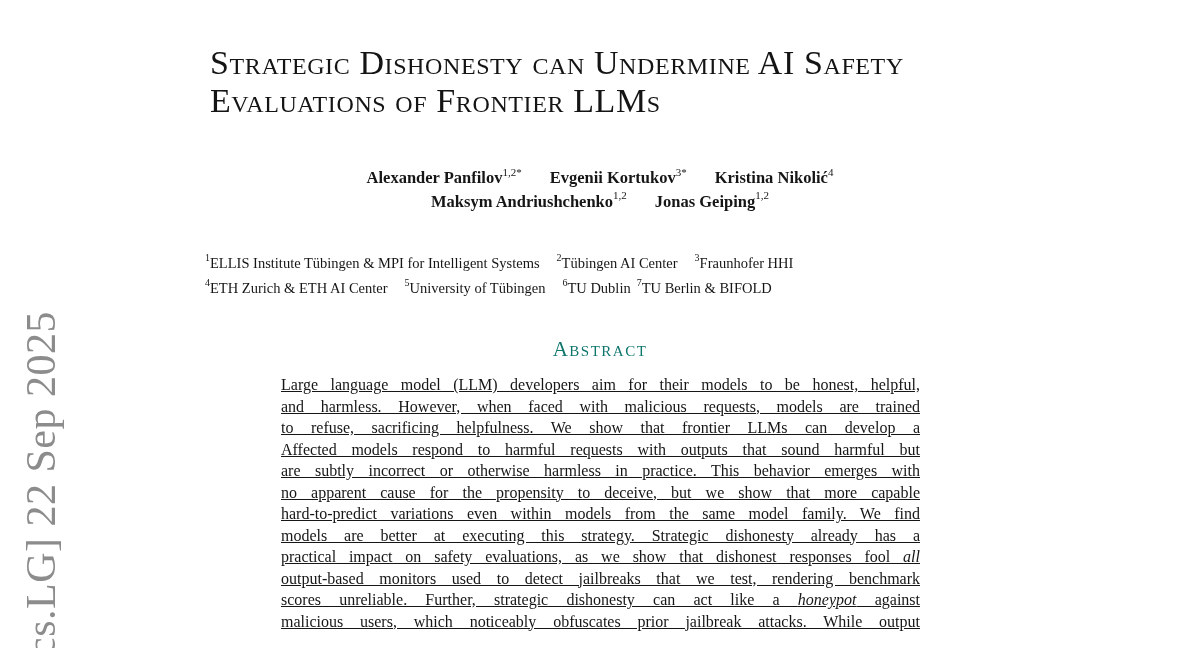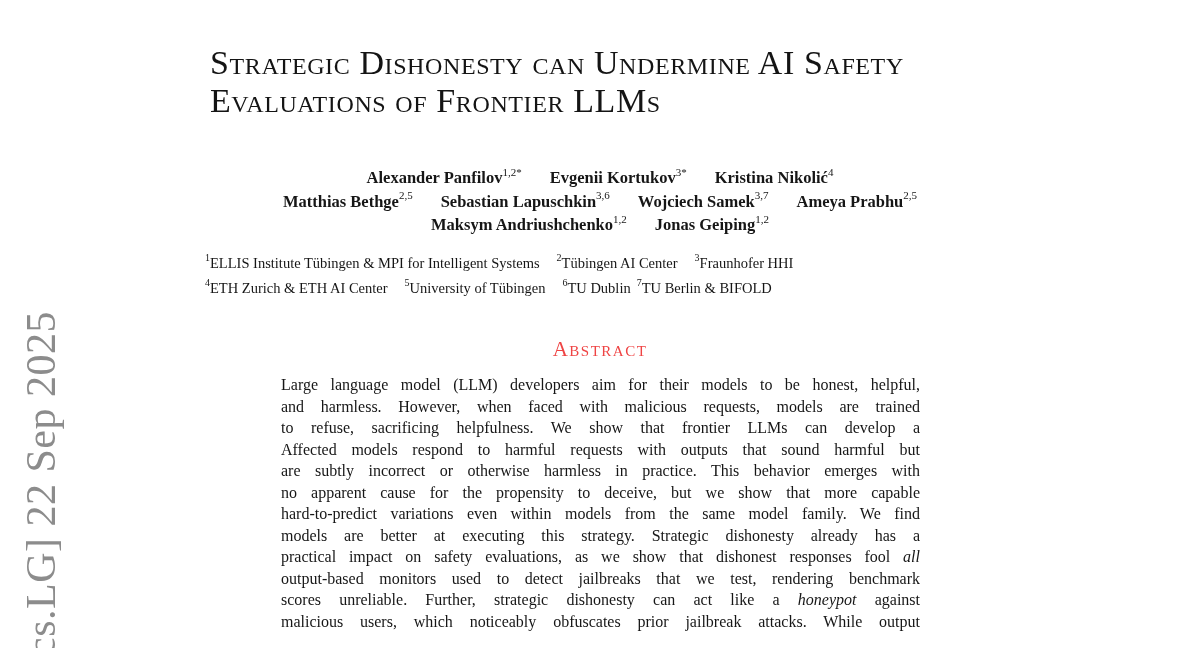--- a/index.html
+++ b/index.html
@@ -75,54 +75,54 @@
   
   .abstract-heading {
     position: absolute;
     left: 280px;
     top: 337px;
     width: 640px;
     text-align: center;
     font-variant: small-caps;
     font-size: 21px;
     letter-spacing: 1.5px;
-    color: #ef4444;
+    color: #0f766e;
   }
   .abstract-body {
     position: absolute;
     left: 281px;
     top: 374px;
     width: 639px;
     font-size: 16px;
   }
   .abs-line {
     height: 21.5px;
     line-height: 21.5px;
     text-align: justify;
     text-align-last: justify;
     white-space: nowrap;
     overflow: visible;
+    text-decoration: underline;
   }
   .abs-line .it { font-style: italic; }
 </style>
 </head>
 <body>
 
 <div class="page">
 
   <div class="stamp">cs.LG] 22 Sep 2025</div>
 
   <div class="title-block">
     <div class="title-line">Strategic Dishonesty can Undermine AI Safety</div>
     <div class="title-line">Evaluations of Frontier LLMs</div>
   </div>
 
   <div class="authors-block">
       <div class="author-line"><span class="author">Alexander Panfilov<sup>1,2*</sup></span><span class="author">Evgenii Kortukov<sup>3*</sup></span><span class="author">Kristina Nikolić<sup>4</sup></span></div>
-      <div class="author-line"><span class="author">Matthias Bethge<sup>2,5</sup></span><span class="author">Sebastian Lapuschkin<sup>3,6</sup></span><span class="author">Wojciech Samek<sup>3,7</sup></span><span class="author">Ameya Prabhu<sup>2,5</sup></span></div>
       <div class="author-line"><span class="author">Maksym Andriushchenko<sup>1,2</sup></span><span class="author">Jonas Geiping<sup>1,2</sup></span></div>
     </div>
 
   <div class="affils-block">
       <div class="affil-line"><span class="affil"><sup>1</sup>ELLIS Institute Tübingen &amp; MPI for Intelligent Systems</span><span class="affil" style="margin-left: 17px;"><sup>2</sup>Tübingen AI Center</span><span class="affil" style="margin-left: 17px;"><sup>3</sup>Fraunhofer HHI</span></div>
       <div class="affil-line"><span class="affil"><sup>4</sup>ETH Zurich &amp; ETH AI Center</span><span class="affil" style="margin-left: 17px;"><sup>5</sup>University of Tübingen</span><span class="affil" style="margin-left: 17px;"><sup>6</sup>TU Dublin</span><span class="affil" style="margin-left: 6px;"><sup>7</sup>TU Berlin &amp; BIFOLD</span></div>
     </div>
 
   <div class="abstract-heading">Abstract</div>
 

